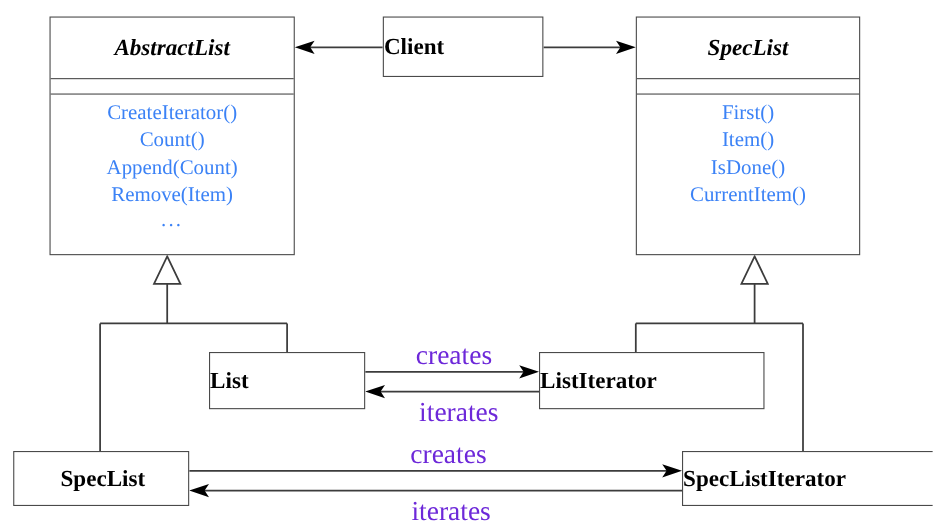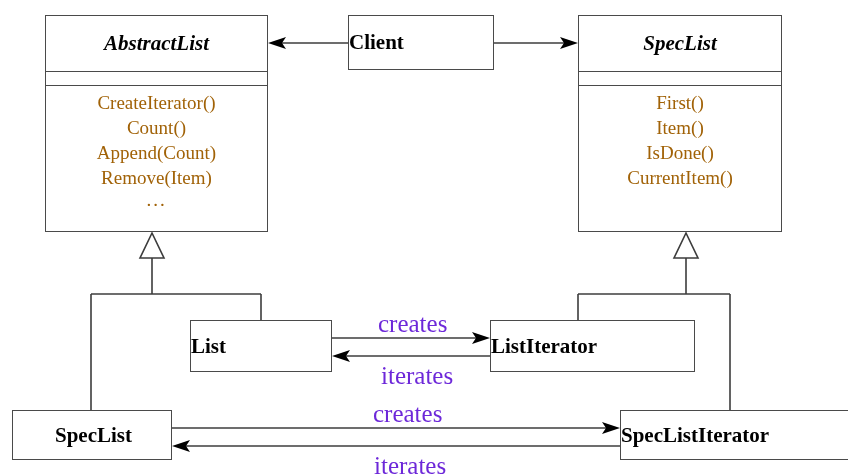--- a/index.html
+++ b/index.html
@@ -55,21 +55,21 @@
   .ops-compartment {
     box-sizing: border-box;
     display: flex;
     flex-direction: column;
     align-items: center;
     justify-content: flex-start;
     padding-top: 4px;
   }
   .op-line {
     font-size: 19px;
-    color: #a16207;
+    color: #3b82f6;
     line-height: 1.32;
     text-align: right;
     white-space: nowrap;
   }
   .op-ellipsis {
     font-size: 19px;
     letter-spacing: 2px;
     line-height: 1.0;
   }
   .edge-label {

